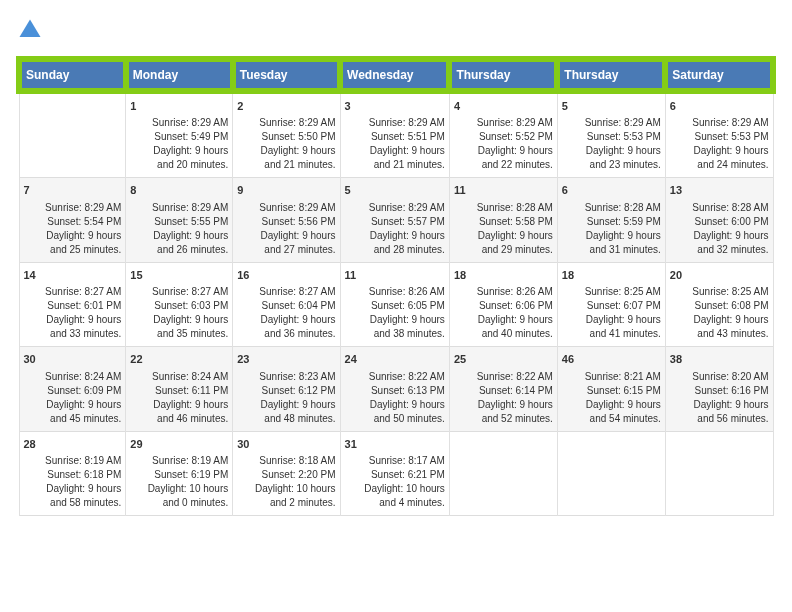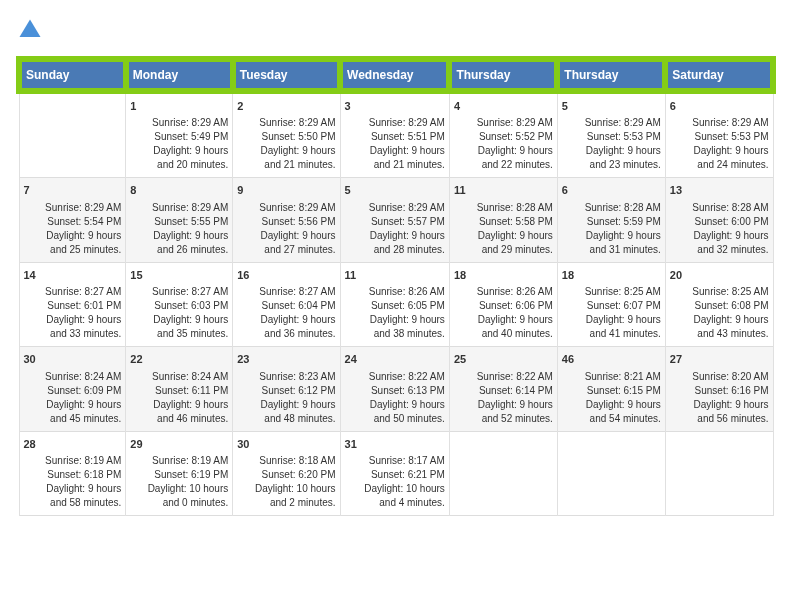--- a/index.html
+++ b/index.html
@@ -311,21 +311,21 @@
 and 52 minutes.</div>
         </td>
         <td>
           <span class="day-number">46</span>
           <div class="day-info" style="white-space: pre-line;">Sunrise: 8:21 AM
 Sunset: 6:15 PM
 Daylight: 9 hours
 and 54 minutes.</div>
         </td>
         <td>
-          <span class="day-number">27</span>
+          <span class="day-number">38</span>
           <div class="day-info" style="white-space: pre-line;">Sunrise: 8:20 AM
 Sunset: 6:16 PM
 Daylight: 9 hours
 and 56 minutes.</div>
         </td>
       </tr>
       <tr>
         <td>
           <span class="day-number">28</span>
           <div class="day-info" style="white-space: pre-line;">Sunrise: 8:19 AM
@@ -336,21 +336,21 @@
         <td>
           <span class="day-number">29</span>
           <div class="day-info" style="white-space: pre-line;">Sunrise: 8:19 AM
 Sunset: 6:19 PM
 Daylight: 10 hours
 and 0 minutes.</div>
         </td>
         <td>
           <span class="day-number">30</span>
           <div class="day-info" style="white-space: pre-line;">Sunrise: 8:18 AM
-Sunset: 6:20 PM
+Sunset: 2:20 PM
 Daylight: 10 hours
 and 2 minutes.</div>
         </td>
         <td>
           <span class="day-number">31</span>
           <div class="day-info" style="white-space: pre-line;">Sunrise: 8:17 AM
 Sunset: 6:21 PM
 Daylight: 10 hours
 and 4 minutes.</div>
         </td>

